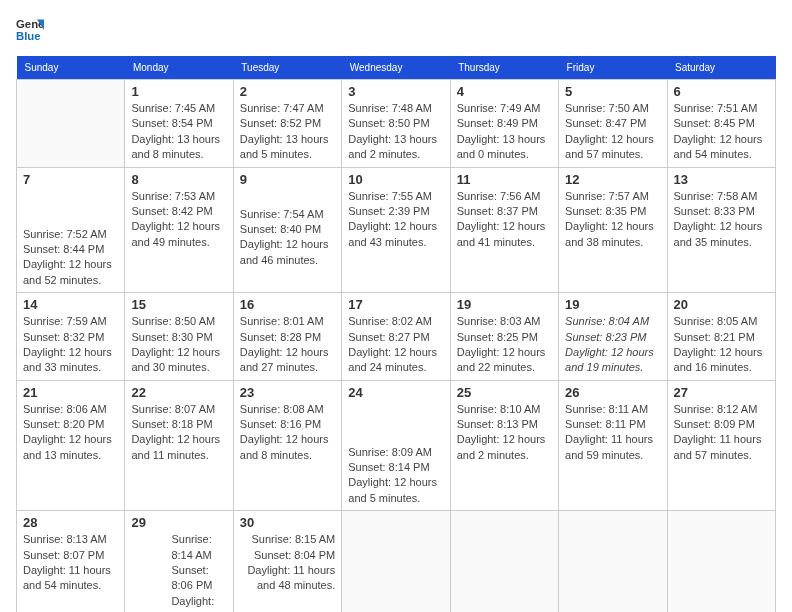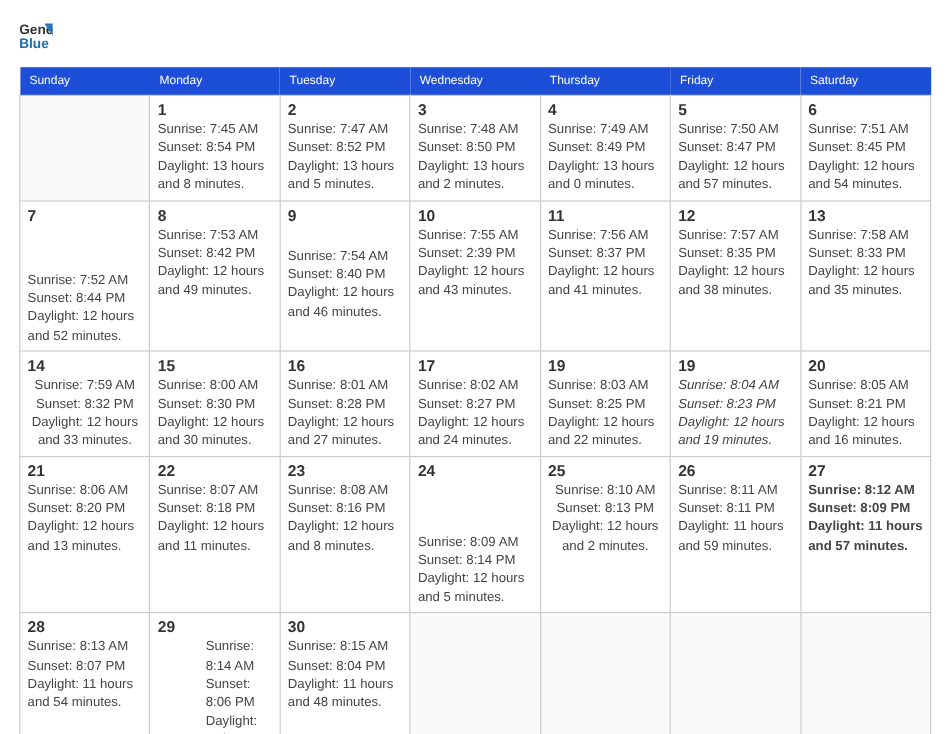--- a/index.html
+++ b/index.html
@@ -199,28 +199,28 @@
           <span class="day-number">13</span>
           <div class="cell-info" style="white-space: pre-line;">Sunrise: 7:58 AM
 Sunset: 8:33 PM
 Daylight: 12 hours
 and 35 minutes.</div>
         </td>
       </tr>
       <tr>
         <td>
           <span class="day-number">14</span>
-          <div class="cell-info" style="white-space: pre-line; text-align: center;">Sunrise: 7:59 AM
+          <div class="cell-info" style="white-space: pre-line;">Sunrise: 7:59 AM
 Sunset: 8:32 PM
 Daylight: 12 hours
 and 33 minutes.</div>
         </td>
         <td>
           <span class="day-number">15</span>
-          <div class="cell-info" style="white-space: pre-line;">Sunrise: 8:00 AM
+          <div class="cell-info" style="white-space: pre-line;">Sunrise: 8:50 AM
 Sunset: 8:30 PM
 Daylight: 12 hours
 and 30 minutes.</div>
         </td>
         <td>
           <span class="day-number">16</span>
           <div class="cell-info" style="white-space: pre-line;">Sunrise: 8:01 AM
 Sunset: 8:28 PM
 Daylight: 12 hours
 and 27 minutes.</div>
@@ -278,35 +278,35 @@
         </td>
         <td>
           <span class="day-number">24</span>
           <div class="cell-info" style="white-space: pre-line; margin-top: 45px;">Sunrise: 8:09 AM
 Sunset: 8:14 PM
 Daylight: 12 hours
 and 5 minutes.</div>
         </td>
         <td>
           <span class="day-number">25</span>
-          <div class="cell-info" style="white-space: pre-line; text-align: center;">Sunrise: 8:10 AM
+          <div class="cell-info" style="white-space: pre-line;">Sunrise: 8:10 AM
 Sunset: 8:13 PM
 Daylight: 12 hours
 and 2 minutes.</div>
         </td>
         <td>
           <span class="day-number">26</span>
           <div class="cell-info" style="white-space: pre-line;">Sunrise: 8:11 AM
 Sunset: 8:11 PM
 Daylight: 11 hours
 and 59 minutes.</div>
         </td>
         <td>
           <span class="day-number">27</span>
-          <div class="cell-info" style="white-space: pre-line; font-weight: bold;">Sunrise: 8:12 AM
+          <div class="cell-info" style="white-space: pre-line;">Sunrise: 8:12 AM
 Sunset: 8:09 PM
 Daylight: 11 hours
 and 57 minutes.</div>
         </td>
       </tr>
       <tr>
         <td>
           <span class="day-number">28</span>
           <div class="cell-info" style="white-space: pre-line;">Sunrise: 8:13 AM
 Sunset: 8:07 PM
@@ -315,21 +315,21 @@
         </td>
         <td>
           <span class="day-number">29</span>
           <div class="cell-info" style="white-space: pre-line; margin-left: 40px;">Sunrise: 8:14 AM
 Sunset: 8:06 PM
 Daylight: 11 hours
 and 51 minutes.</div>
         </td>
         <td>
           <span class="day-number">30</span>
-          <div class="cell-info" style="white-space: pre-line;">Sunrise: 8:15 AM
+          <div class="cell-info" style="white-space: pre-line; text-align: right;">Sunrise: 8:15 AM
 Sunset: 8:04 PM
 Daylight: 11 hours
 and 48 minutes.</div>
         </td>
         <td class="empty-cell"></td>
         <td class="empty-cell"></td>
         <td class="empty-cell"></td>
         <td class="empty-cell"></td>
       </tr>
     </tbody>

